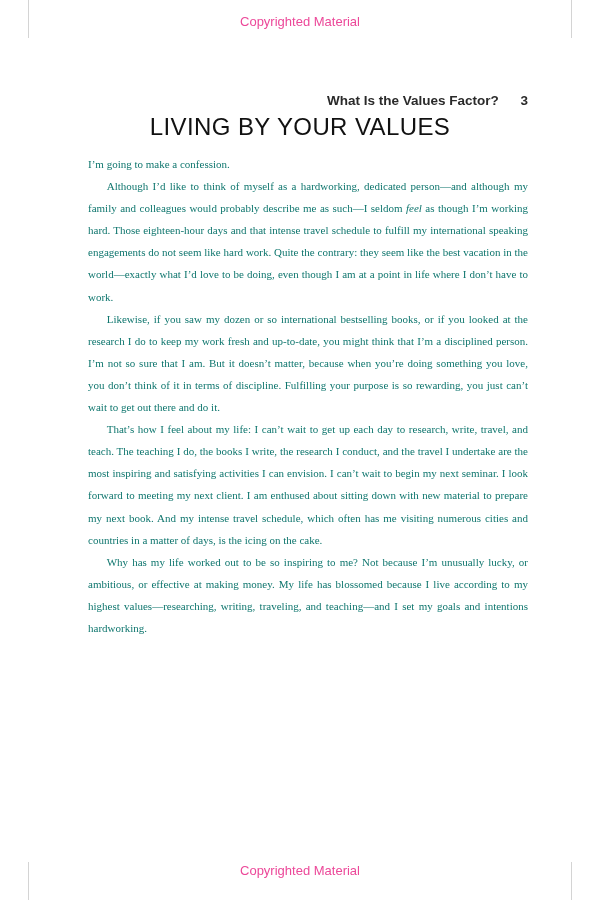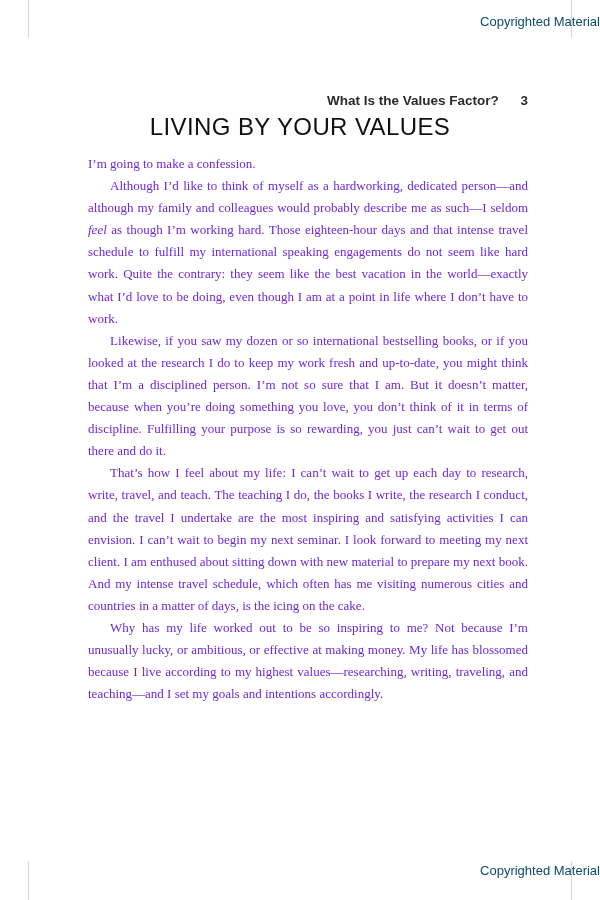--- a/index.html
+++ b/index.html
@@ -12,24 +12,24 @@
     background: #ffffff;
     position: relative;
     overflow: hidden;
     font-family: "Liberation Serif", serif;
     color: #1c1c1c;
   }
   .watermark {
     position: absolute;
     left: 0;
     width: 600px;
-    text-align: right;
+    text-align: center;
     font-family: "Liberation Sans", sans-serif;
     font-size: 13px;
-    color: #0c4a6e;
+    color: #ec4899;
   }
   .watermark.top { top: 14px; }
   .watermark.bottom { top: 863px; }
 
   .corner-mark {
     position: absolute;
     width: 1px;
     height: 38px;
     background: #d4d4d4;
   }
@@ -66,24 +66,24 @@
     font-size: 24px;
     letter-spacing: 0.4px;
     color: #111111;
   }
 
   .body-text {
     position: absolute;
     top: 153px;
     left: 88px;
     width: 440px;
-    font-size: 13px;
+    font-size: 11px;
     line-height: 22.1px;
     text-align: justify;
-    color: #6d28d9;
+    color: #0f766e;
     font-family: Liberation Serif, serif;
   }
   .body-text p {
     margin: 0;
     text-indent: 1.7em;
   }
   .body-text p.no-indent {
     text-indent: 0;
   }
   .body-text em {
@@ -111,18 +111,18 @@
 
   <div class="body-text">
     <p class="no-indent">I’m going to make a confession.</p>
 
     <p><span>Although I’d like to think of myself as a hardworking, dedicated person—and although my family and colleagues would probably describe me as such—I seldom </span><em>feel</em><span> as though I’m working hard. Those eighteen-hour days and that intense travel schedule to fulfill my international speaking engagements do not seem like hard work. Quite the contrary: they seem like the best vacation in the world—exactly what I’d love to be doing, even though I am at a point in life where I don’t have to work.</span></p>
 
     <p>Likewise, if you saw my dozen or so international bestselling books, or if you looked at the research I do to keep my work fresh and up-to-date, you might think that I’m a disciplined person. I’m not so sure that I am. But it doesn’t matter, because when you’re doing something you love, you don’t think of it in terms of discipline. Fulfilling your purpose is so rewarding, you just can’t wait to get out there and do it.</p>
 
     <p>That’s how I feel about my life: I can’t wait to get up each day to research, write, travel, and teach. The teaching I do, the books I write, the research I conduct, and the travel I undertake are the most inspiring and satisfying activities I can envision. I can’t wait to begin my next seminar. I look forward to meeting my next client. I am enthused about sitting down with new material to prepare my next book. And my intense travel schedule, which often has me visiting numerous cities and countries in a matter of days, is the icing on the cake.</p>
 
-    <p>Why has my life worked out to be so inspiring to me? Not because I’m unusually lucky, or ambitious, or effective at making money. My life has blossomed because I live according to my highest values—researching, writing, traveling, and teaching—and I set my goals and intentions accordingly.</p>
+    <p>Why has my life worked out to be so inspiring to me? Not because I’m unusually lucky, or ambitious, or effective at making money. My life has blossomed because I live according to my highest values—researching, writing, traveling, and teaching—and I set my goals and intentions hardworking.</p>
   </div>
 
   <div class="watermark bottom">Copyrighted Material</div>
 
 </div>
 
 </body></html>

